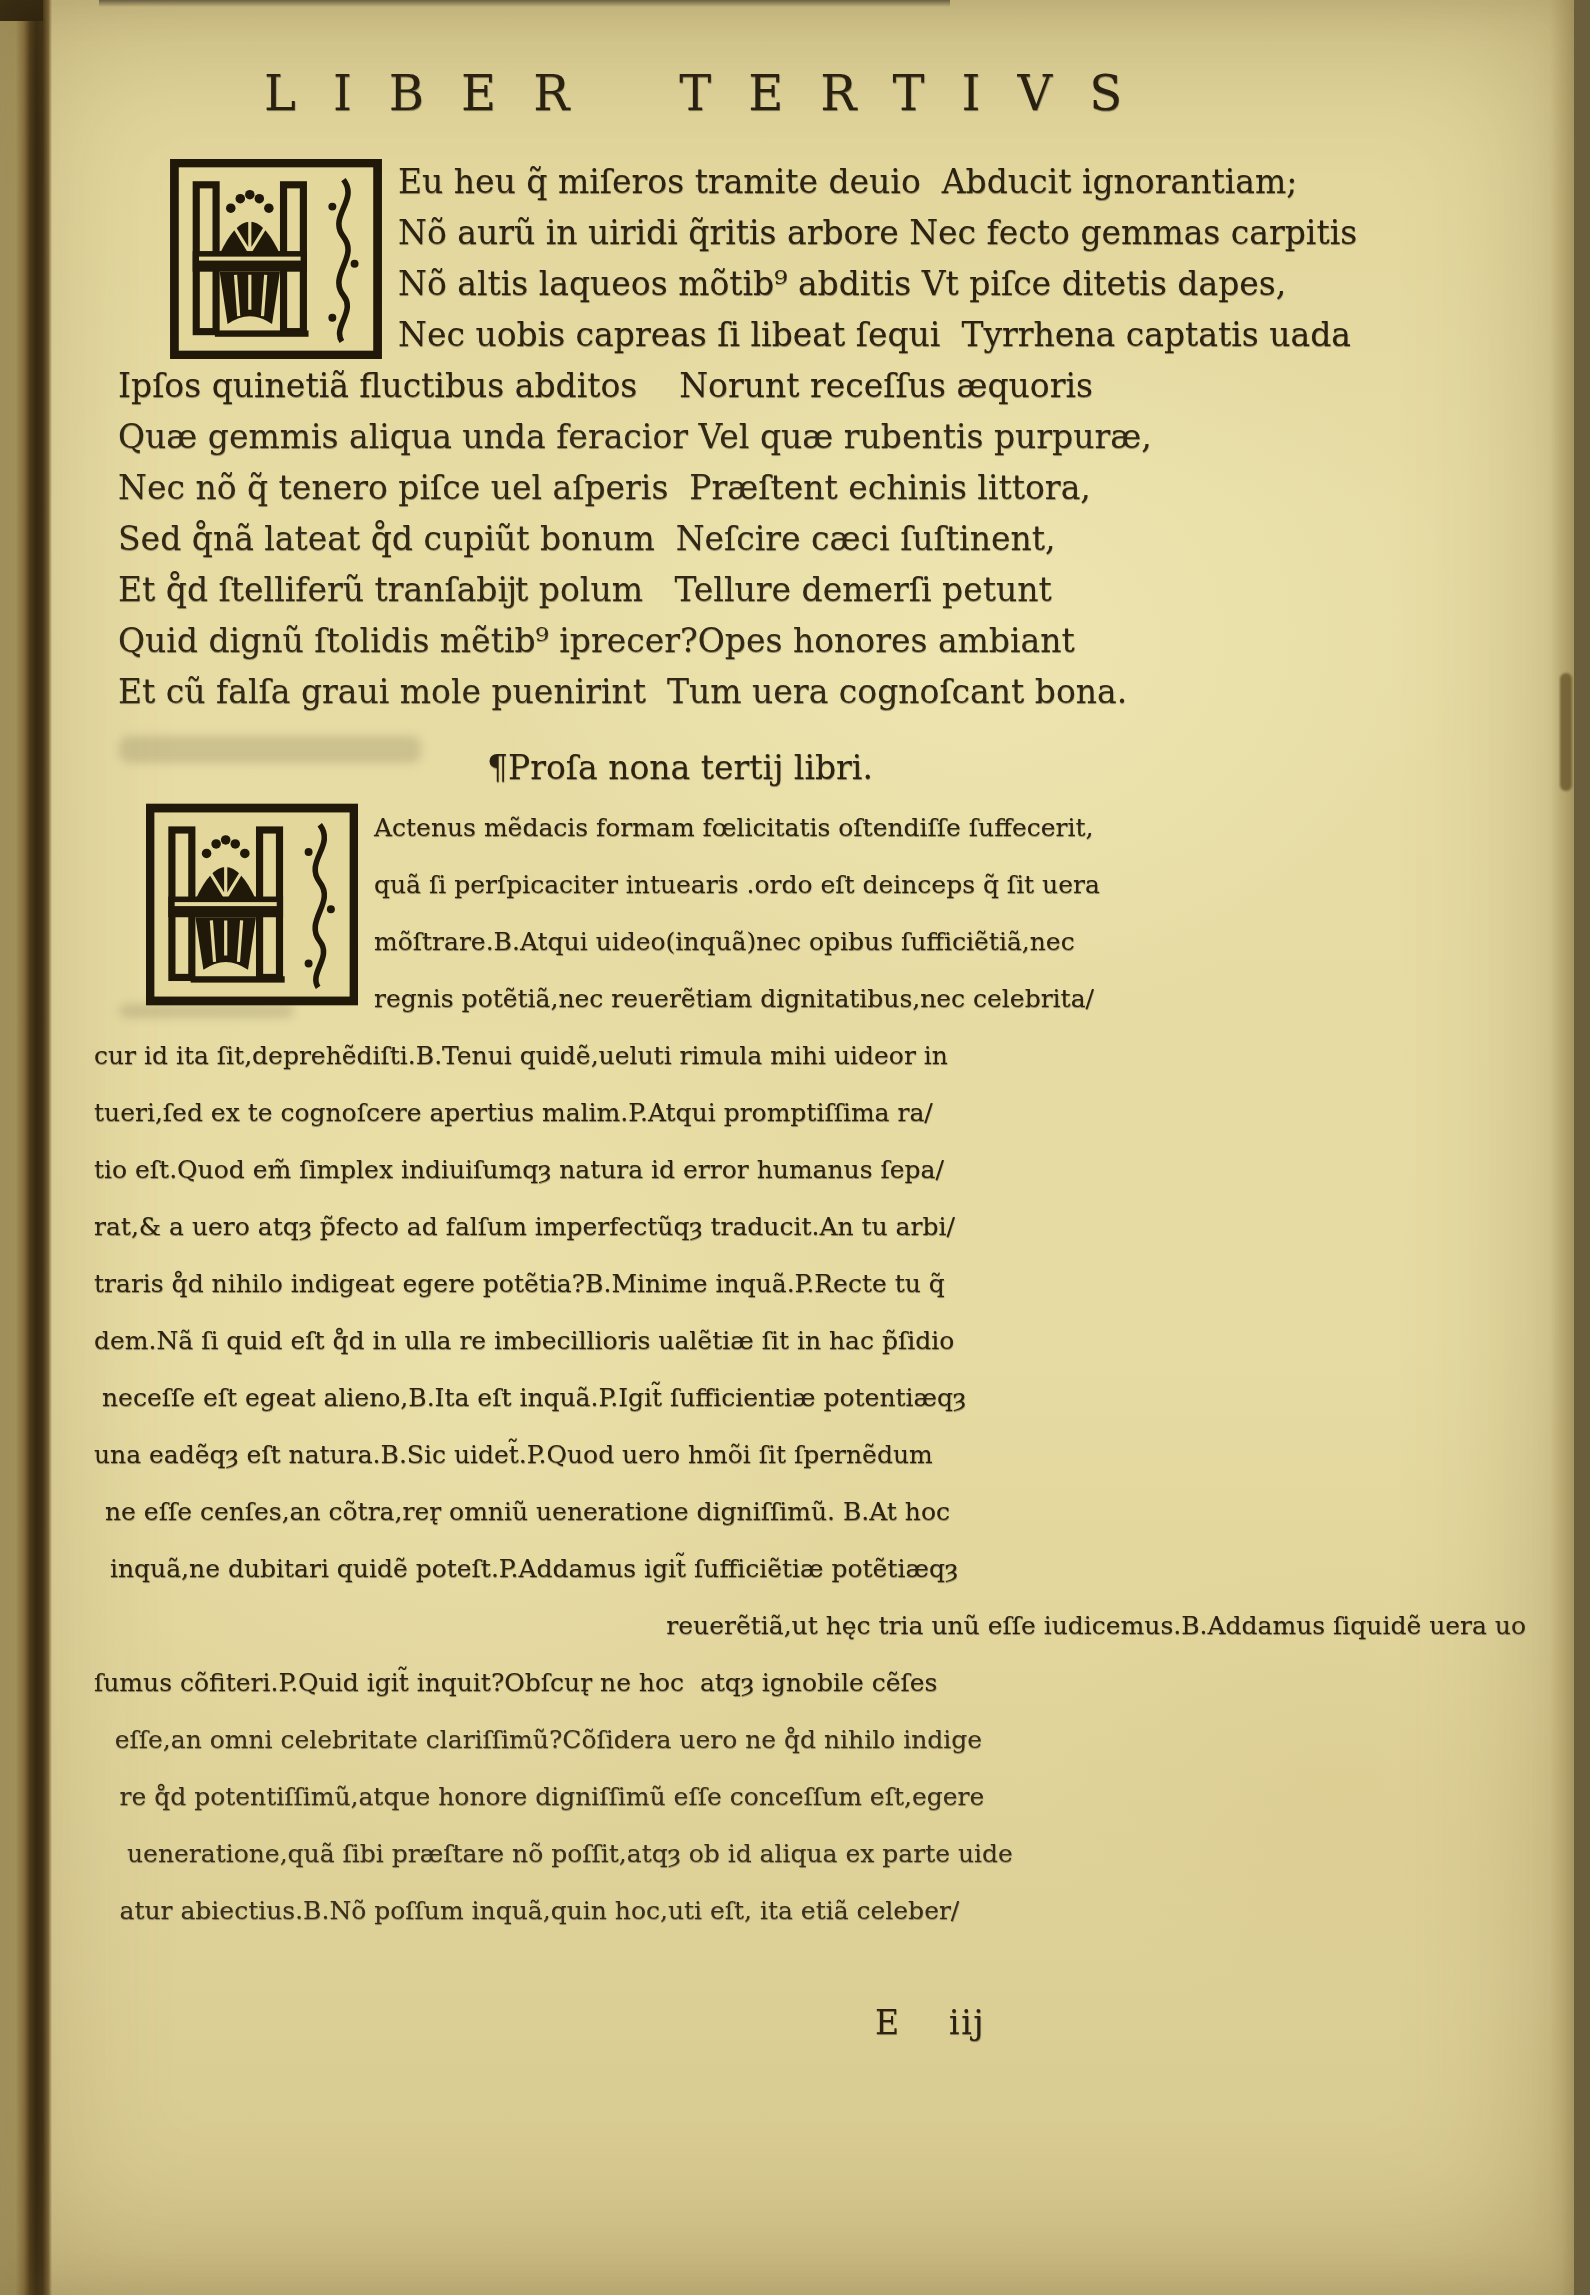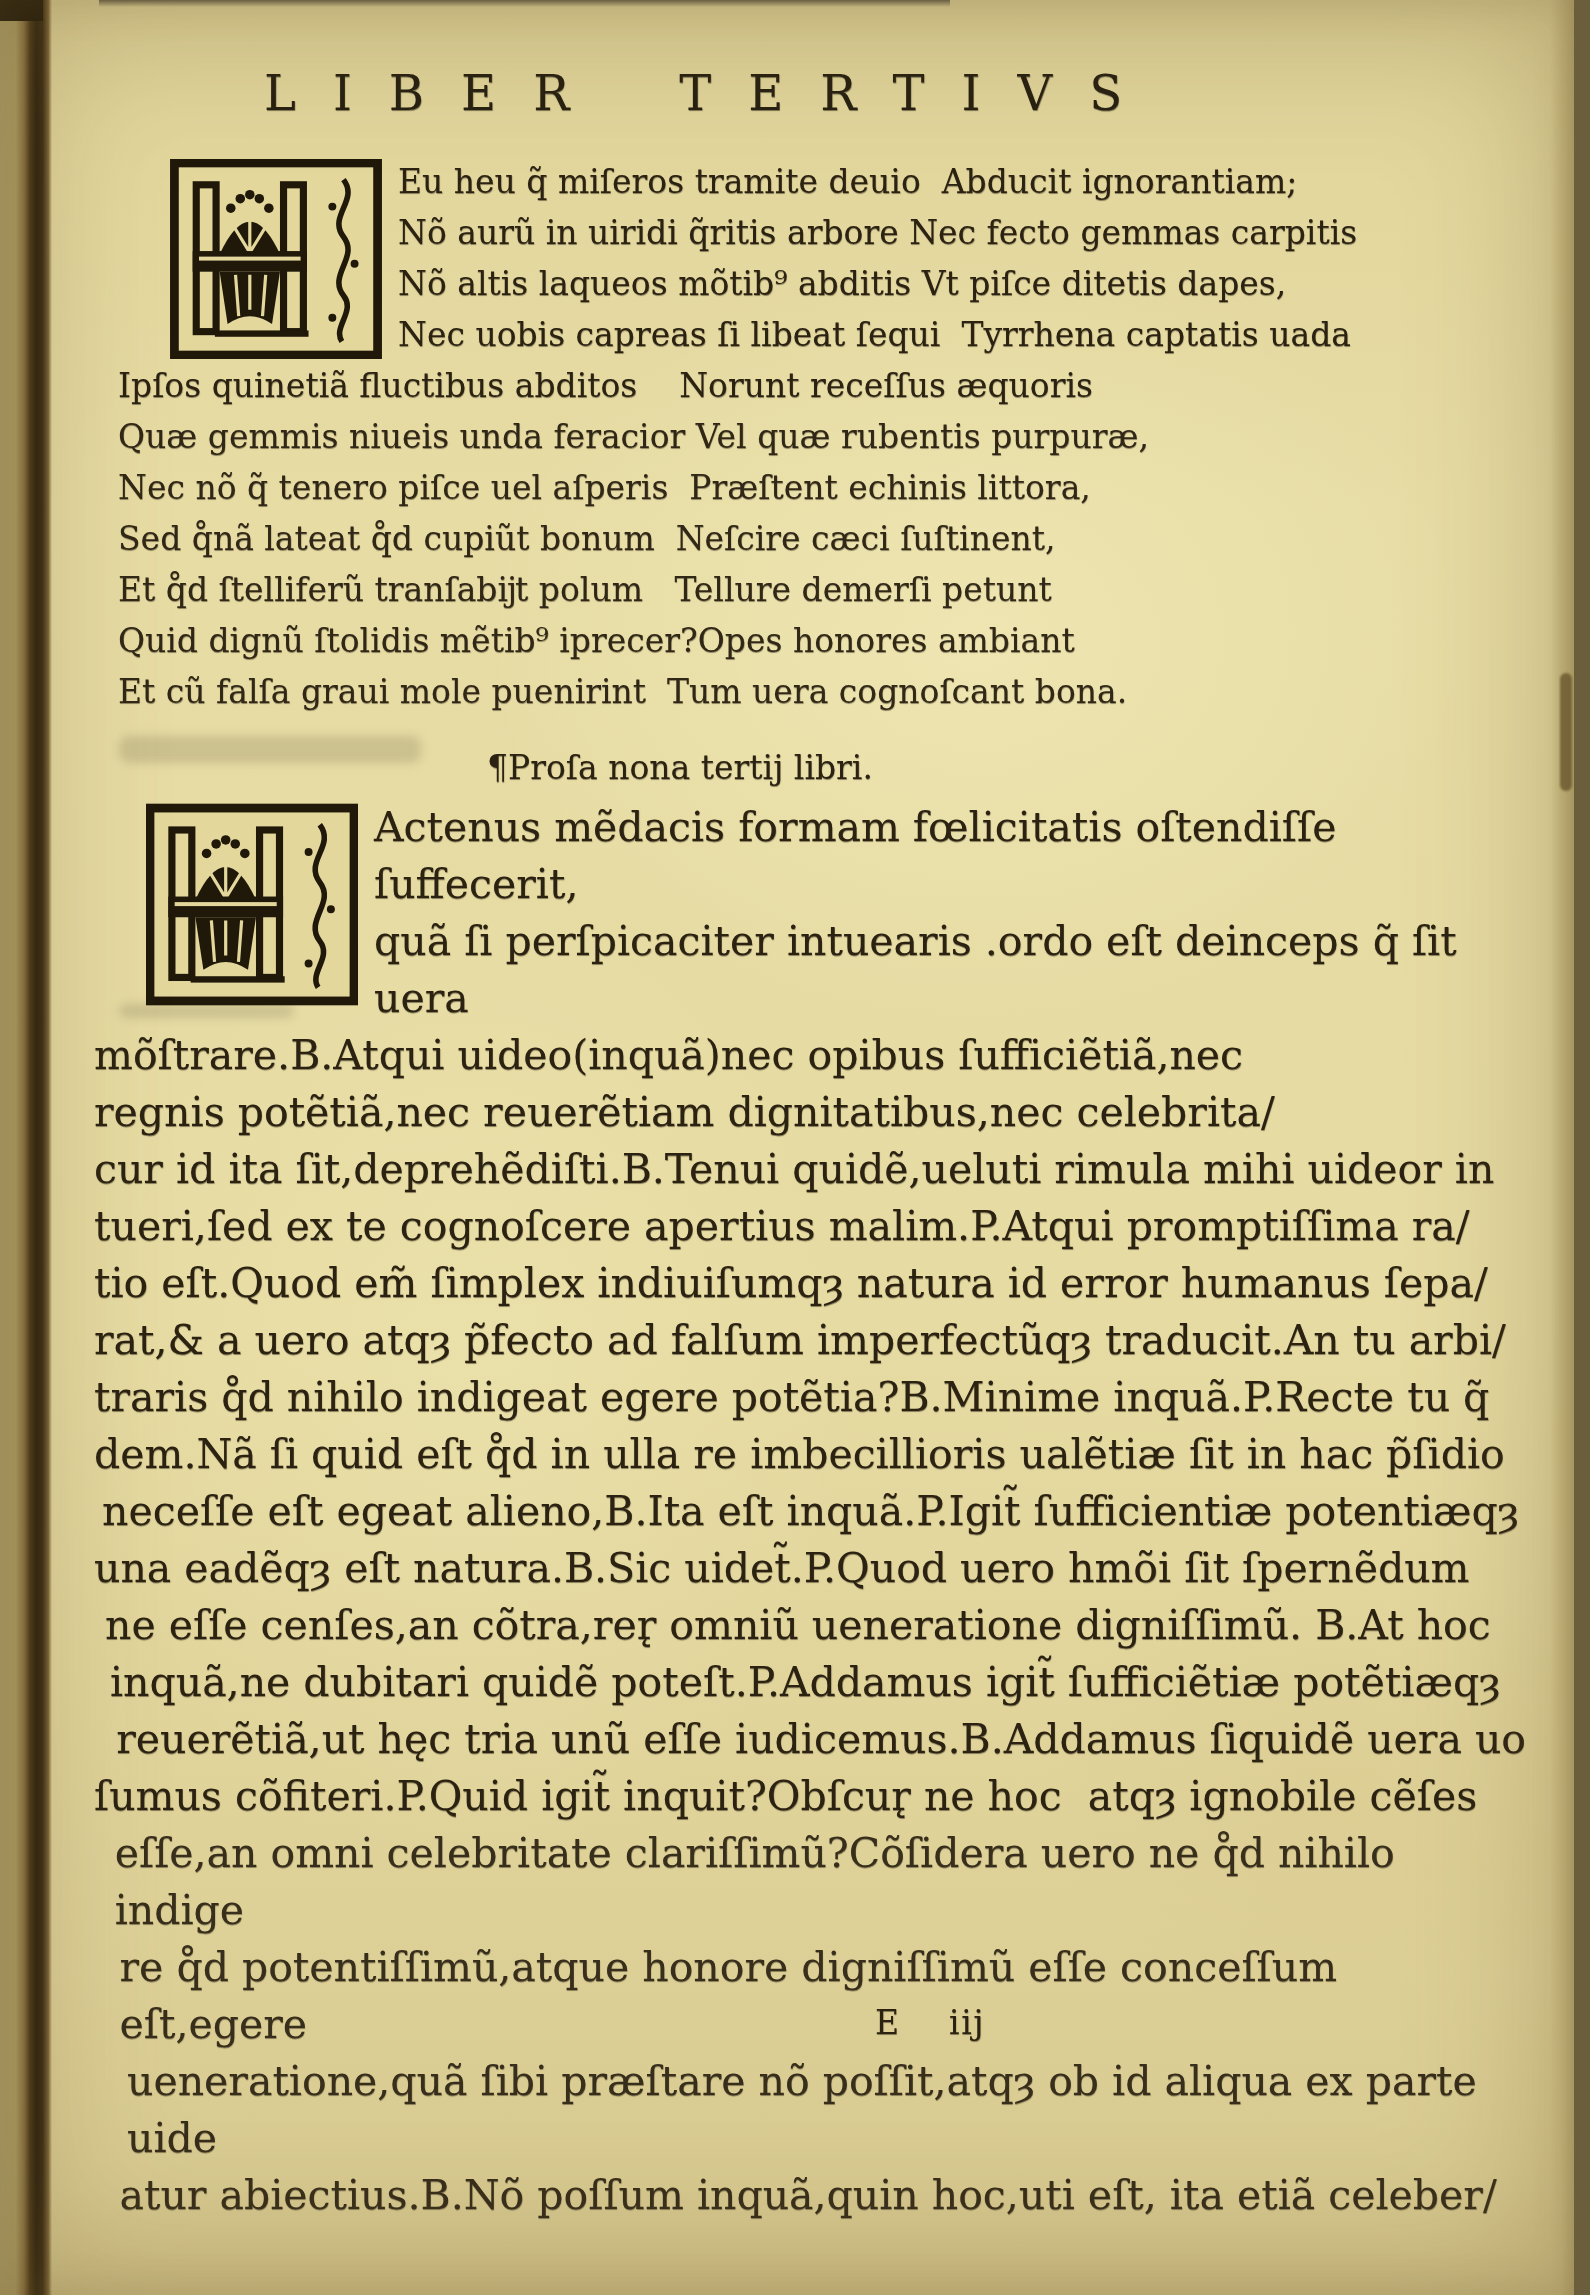--- a/index.html
+++ b/index.html
@@ -39,21 +39,21 @@
   .smudge{position:absolute;background:rgba(95,85,60,.20);filter:blur(4.8px);border-radius:9.5px;}
 
   .title{
     position:absolute;left:264px;top:65px;
     font-size:48px;letter-spacing:37px;word-spacing:20.7px;
     color:#261f10;text-shadow:0.4px 0.6px 0.9px rgba(38,31,16,.55);
     white-space:pre;
   }
   .textblock{position:absolute;left:94px;width:1432px;}
   .verse{top:156px;font-size:33px;line-height:51px;margin-left:24px;}
-  .prose{top:799px;font-size:41px;line-height:57px;}
+  .prose{top:799px;font-size:25px;line-height:57px;}
   .line{
     white-space:pre-wrap;
     text-shadow:0.3px 0.5px 0.8px rgba(43,34,18,.5);
   }
   .initial{
     float:left;width:212px;margin:3.2px 16px 0 52px;
   }
   .verse .initial{height:200px;}
   .prose .initial{height:205px;}
   .initial svg{width:100%;height:100%;display:block;}
@@ -120,21 +120,21 @@
         <path d="M62,142 L138,142 L128,208 Q100,188 72,208 Z" fill="#20190a"></path>
         <path d="M82,146 L86,198 M100,146 L100,190 M120,146 L116,198" stroke="#e3d79c" stroke-width="4" fill="none"></path>
         <rect x="56" y="216" width="118" height="8" fill="#20190a"></rect>
       </svg>
     </div>
     <div class="line">Eu heu q̃ miſeros tramite deuio  Abducit ignorantiam;</div>
     <div class="line">Nõ aurũ in uiridi q̃ritis arbore Nec fecto gemmas carpitis</div>
     <div class="line">Nõ altis laqueos mõtib⁹ abditis Vt piſce ditetis dapes,</div>
     <div class="line">Nec uobis capreas ſi libeat ſequi  Tyrrhena captatis uada</div>
     <div class="line">Ipſos quinetiã fluctibus abditos    Norunt receſſus æquoris</div>
-    <div class="line">Quæ gemmis niueis unda feracior Vel quæ rubentis purpuræ,</div>
+    <div class="line">Quæ gemmis aliqua unda feracior Vel quæ rubentis purpuræ,</div>
     <div class="line">Nec nõ q̃ tenero piſce uel aſperis  Præſtent echinis littora,</div>
     <div class="line">Sed q̊nã lateat q̊d cupiũt bonum  Neſcire cæci ſuſtinent,</div>
     <div class="line">Et q̊d ſtelliferũ tranſabĳt polum   Tellure demerſi petunt</div>
     <div class="line">Quid dignũ ſtolidis mẽtib⁹ iprecer?Opes honores ambiant</div>
     <div class="line">Et cũ falſa graui mole puenirint  Tum uera cognoſcant bona.</div>
   </div>
 
   <div class="heading">¶Proſa nona tertij libri.</div>
 
   <div class="textblock prose">

